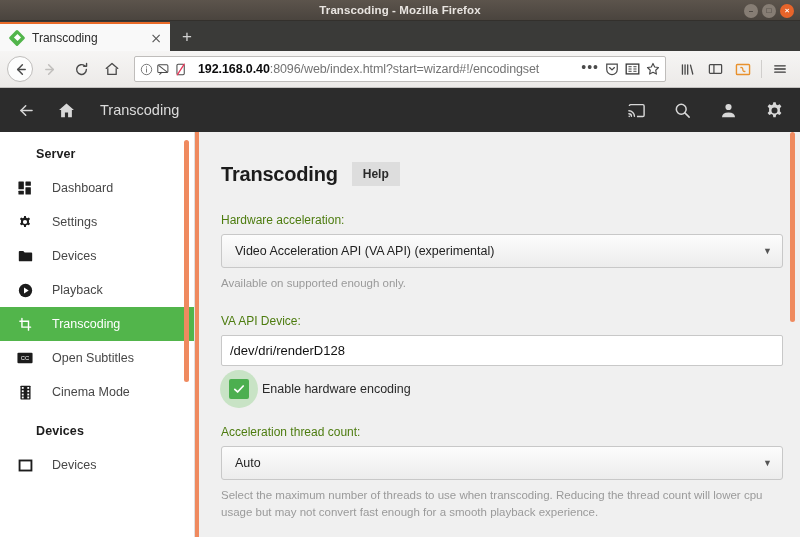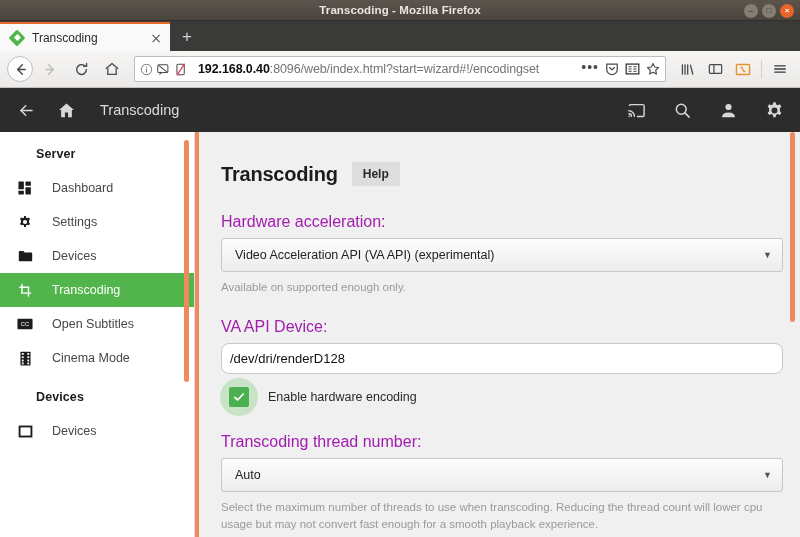--- a/index.html
+++ b/index.html
@@ -200,36 +200,36 @@
     font-size: 20px; font-weight: bold; color: #1c1c1c;
     letter-spacing: -0.2px;
   }
   .help-btn {
     background: #dddddd; color: #2a2a2a;
     font-size: 12px; font-weight: bold;
     padding: 5px 11px; border-radius: 0; line-height: 1.2; text-align: center;
   }
 
   .field-label {
-    font-size: 16px; color: #a21caf; margin-bottom: 7px;
+    font-size: 12px; color: #4d7c0f; margin-bottom: 7px;
   }
   .select-box {
     height: 34px; width: 100%;
     background: linear-gradient(to bottom, #fcfcfc, #ececec);
     border: 1px solid #c8c8c8; border-radius: 3px;
     display: flex; align-items: center;
     padding: 0 10px 0 13px; position: relative;
     font-size: 12.5px; color: #222222;
   }
   .select-box .chev {
     margin-left: auto; color: #555; font-size: 9px; line-height: 1;
   }
   .text-input {
     height: 31px; width: 100%;
-    background: #ffffff; border: 1px solid #c8c8c8; border-radius: 8px;
+    background: #ffffff; border: 1px solid #c8c8c8; border-radius: 2px;
     display: flex; align-items: center; padding: 0 8px;
     font-size: 13px; color: #111111;
   }
   .hint {
     font-size: 11.5px; color: #9a9a9a; margin-top: 7px; line-height: 1.45;
   }
   .spacer-sm { height: 17px; }
   .spacer-md { height: 22px; }
 
   .checkbox-row {
@@ -240,21 +240,21 @@
     width: 38px; height: 38px; border-radius: 50%;
     background: #c8e3c5;
     display: flex; align-items: center; justify-content: center;
     flex: 0 0 38px;
   }
   .cb-box {
     width: 20px; height: 20px; background: #4caf50; border-radius: 2px;
     display: flex; align-items: center; justify-content: center;
   }
   .cb-label {
-    font-size: 12.5px; color: #2a2a2a; margin-left: 10px; text-align: right;
+    font-size: 12.5px; color: #2a2a2a; margin-left: 4px; text-align: right;
   }
 
   .content-scroll {
     position: absolute; right: 5px; top: 0;
     width: 5px; height: 190px; background: #ef8a5f; border-radius: 3px;
   }
   .content-leftbar {
     position: absolute; left: 0; top: 0; bottom: 0;
     width: 4px; background: #ef8a5f;
   }
@@ -455,20 +455,29 @@
 
     <div class="side-item">
       <span class="side-icon">
         <svg width="15" height="13" viewBox="0 0 16 14" fill="currentColor">
             <path d="M0.8 2 a1 1 0 0 1 1 -1 h3.8 l1.5 1.8 h7.1 a1 1 0 0 1 1 1 v7.4 a1 1 0 0 1 -1 1 h-12.4 a1 1 0 0 1 -1 -1 z"></path>
           </svg>
       </span>
       <span>Devices</span>
     </div>
 
+    <div class="side-item">
+      <span class="side-icon">
+        <svg width="15" height="15" viewBox="0 0 16 16" fill="currentColor">
+            <circle cx="8" cy="8" r="7.1"></circle>
+            <path d="M6.4 4.8 L11.4 8 L6.4 11.2 Z" fill="#ffffff"></path>
+          </svg>
+      </span>
+      <span>Playback</span>
+    </div>
 
     <div class="side-item active">
       <span class="side-icon">
         <svg width="15" height="15" viewBox="0 0 16 16" fill="none" stroke="currentColor" stroke-width="1.5">
             <path d="M4.2 1.5 V10.8 H13.4" stroke-linecap="round"></path>
             <path d="M2 4.6 H11.2 V14" stroke-linecap="round"></path>
           </svg>
       </span>
       <span>Transcoding</span>
     </div>
@@ -544,21 +553,21 @@
             <svg width="14" height="14" viewBox="0 0 16 16" fill="none" stroke="#ffffff" stroke-width="2">
               <path d="M3.2 8.4 L6.4 11.4 L12.8 4.6" stroke-linecap="round" stroke-linejoin="round"></path>
             </svg>
           </div>
         </div>
         <div class="cb-label">Enable hardware encoding</div>
       </div>
 
       <div class="spacer-sm"></div>
 
-      <div class="field-label">Transcoding thread number:</div>
+      <div class="field-label">Acceleration thread count:</div>
       <div class="select-box">
         <span>Auto</span>
         <span class="chev">▼</span>
       </div>
       <div class="hint">Select the maximum number of threads to use when transcoding. Reducing the thread count will lower cpu usage but may not convert fast enough for a smooth playback experience.</div>
 
     </div>
   </div>
 </div>
 

